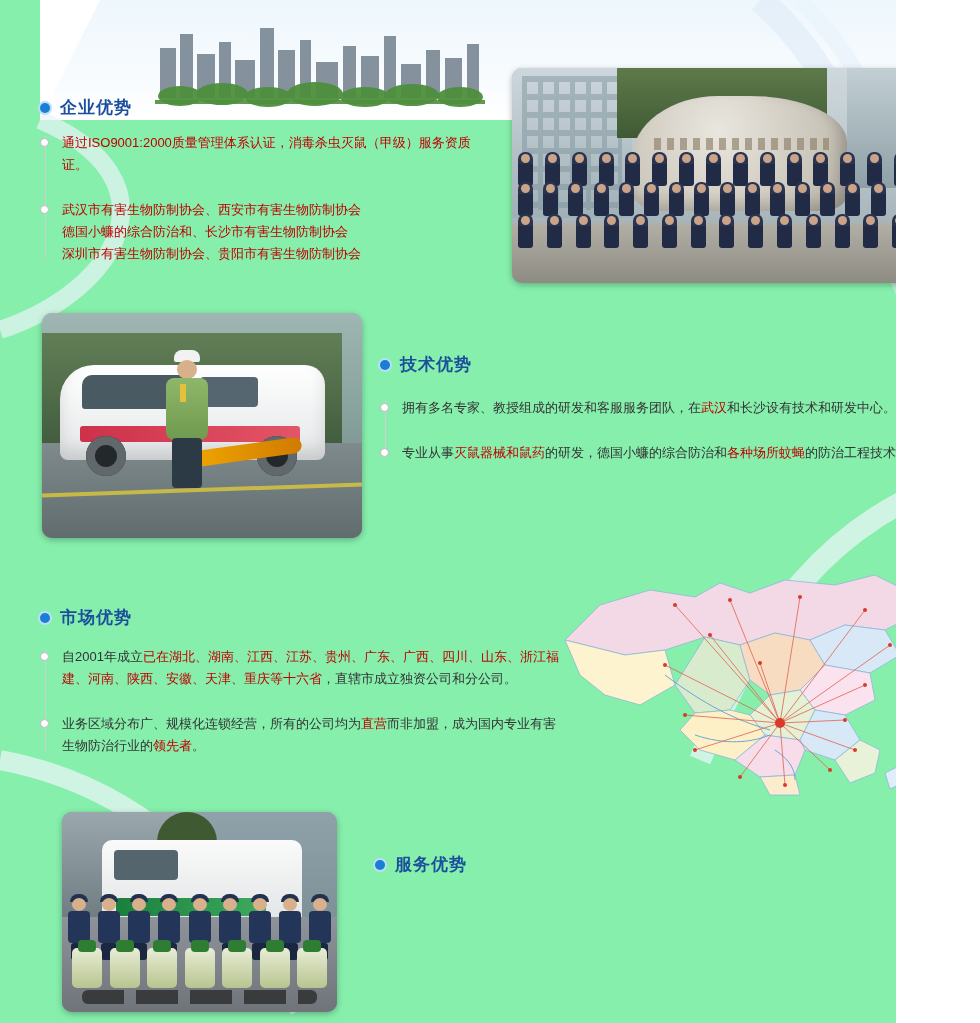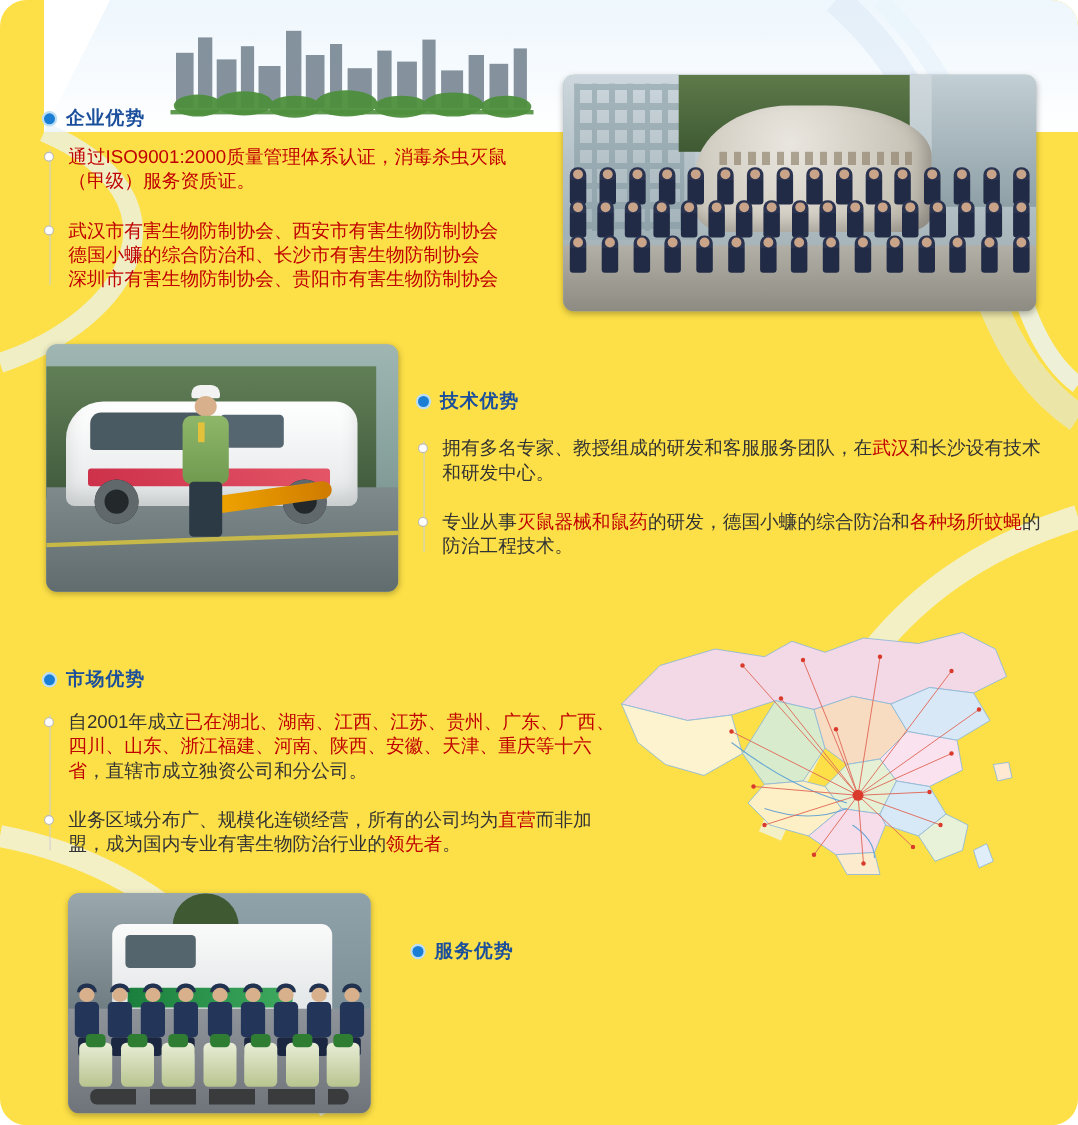--- a/index.html
+++ b/index.html
@@ -4,24 +4,23 @@
 <style>
   * { box-sizing: border-box; }
   html, body {
     margin: 0; padding: 0;
     width: 980px; height: 1023px;
     background: #ffffff;
     font-family: "Liberation Sans", sans-serif;
   }
   #page {
     position: relative;
-    width: 980px; height: 1023px;
+    width: 896px; height: 1023px;
     overflow: hidden;
-    background: #fde047;
-    border-radius: 24px;
+    background: #86efac;
   }
 
   
   .bg-swoosh { position: absolute; pointer-events: none; }
 
   .topbar {
     position: absolute; top: 0; left: 40px; width: 940px; height: 120px;
     background: linear-gradient(180deg, #eef7fd 0%, #f7fbfe 60%, #ffffff 100%);
   }
   .topbar:before {
@@ -50,21 +49,21 @@
     box-shadow: 0 0 0 2px #bcdef5;
   }
 
   .bullets { margin-top: 14px; position: relative; padding-left: 22px; }
   .bullets:before {
     content: ""; position: absolute; left: 5px; top: 4px; bottom: 6px;
     width: 1px; background: #cfcfcf;
   }
   .bullet {
     position: relative; margin-bottom: 12px;
-    font-size: 17px; line-height: 22px; color: #333;
+    font-size: 13px; line-height: 22px; color: #333;
   }
   .bullet:last-child { margin-bottom: 0; margin-top: 23px; }
   .bullet .ring {
     position: absolute; left: -22px; top: 6px;
     width: 9px; height: 9px; border-radius: 50%;
     border: 1px solid #b9b9b9; background: #fff;
   }
   .red { color: #c00000; }
   .dark { color: #333; }
 

